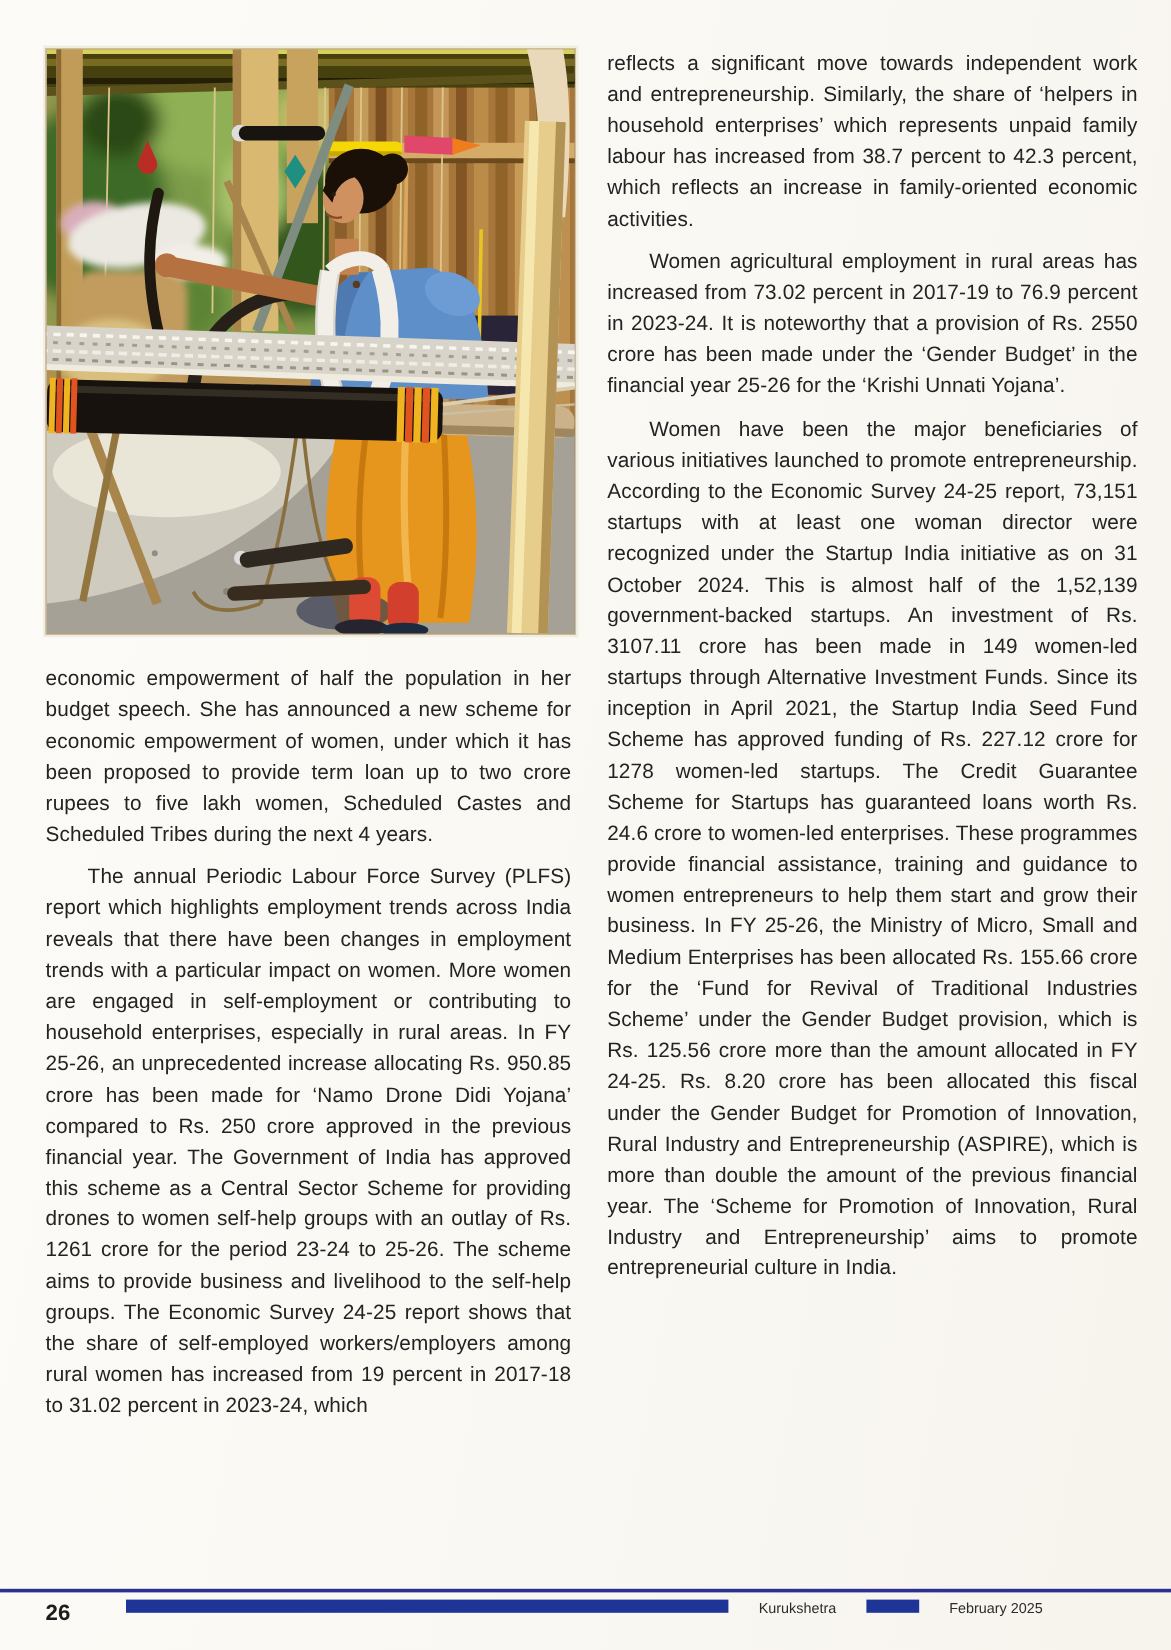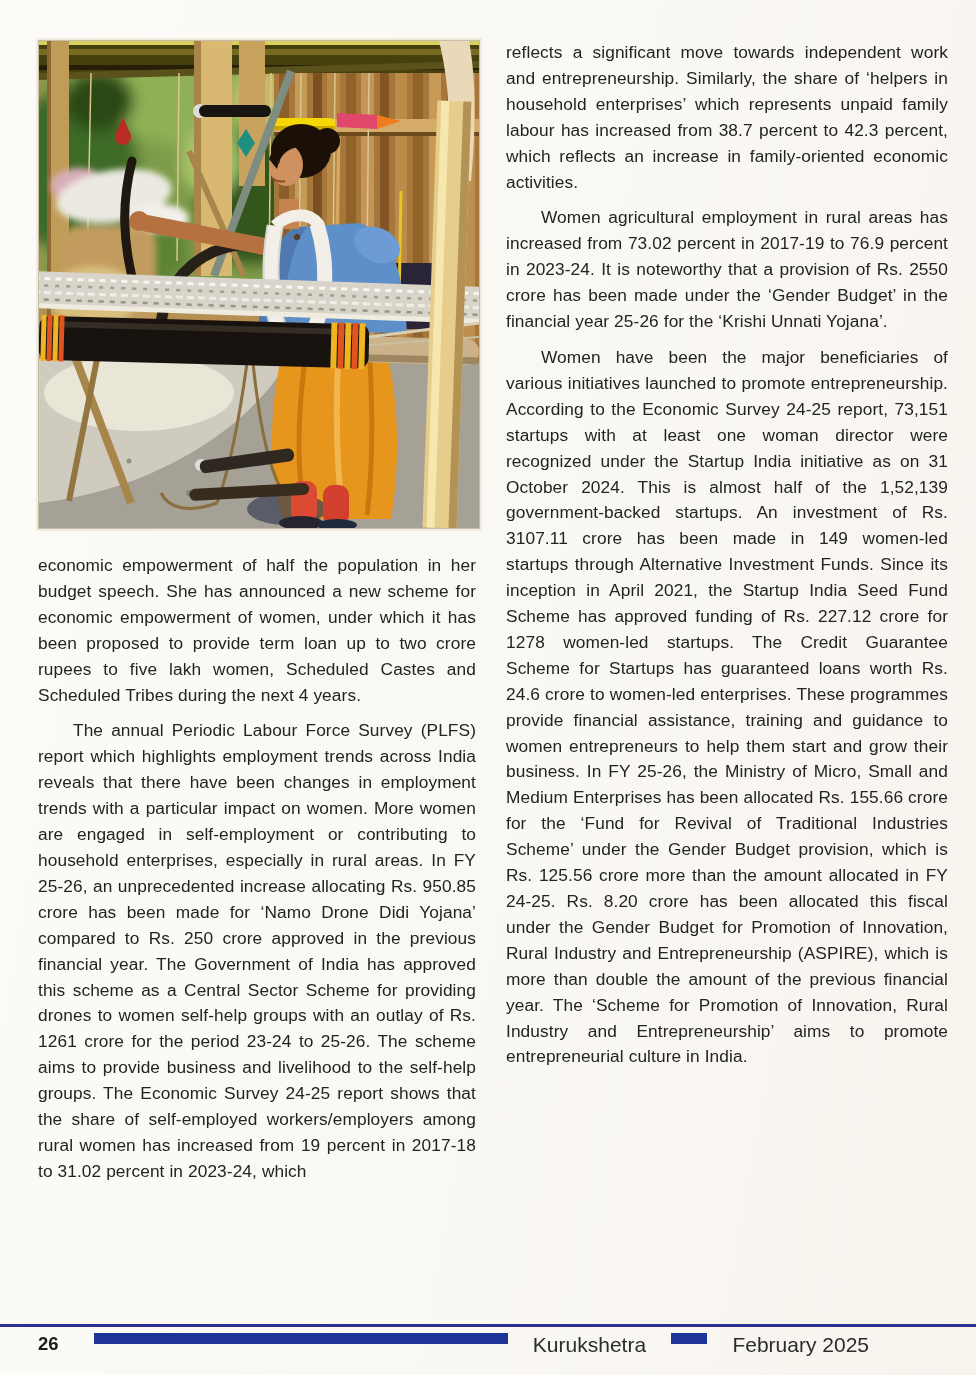--- a/index.html
+++ b/index.html
@@ -23,21 +23,21 @@
   }
   p.body-p:last-child { margin-bottom:0; }
   p.indent { text-indent:35px; }
   .footer-rule { position:absolute; left:0; top:1324px; width:976px; height:3px; background:#2c3191; }
   .footer { position:absolute; left:0; top:1333px; width:894px; height:26px; display:flex; }
   .pnum { margin-left:38px; width:75px; font-size:18.5px; font-weight:600; color:#1c1c1c; }
   .fbar { height:11px; background:#1e3597; }
   .fbar.long  { width:559px; }
   .fbar.short { width:49px; }
   .fbar.end   { flex:1; }
-  .flabel { font-size:21px; color:#2c2c2c; padding:0 25px; white-space:nowrap; }
+  .flabel { font-size:12px; color:#2c2c2c; padding:0 25px; white-space:nowrap; }
 </style>
 </head>
 <body>
 
 <div class="page">
 
   <div class="columns">
 
     <div class="col-left">
 

